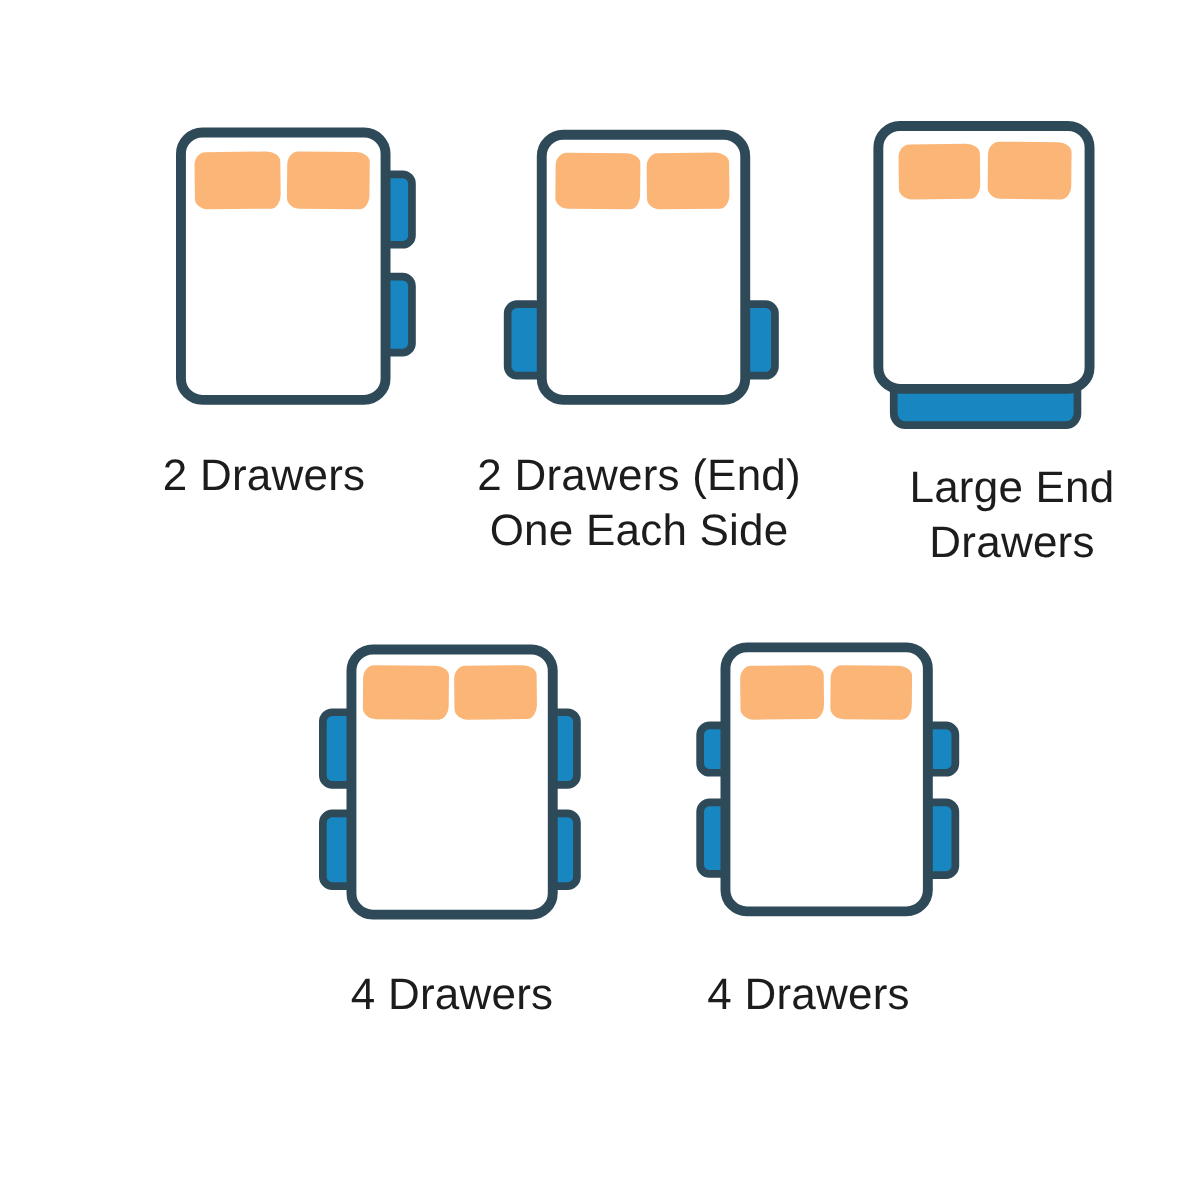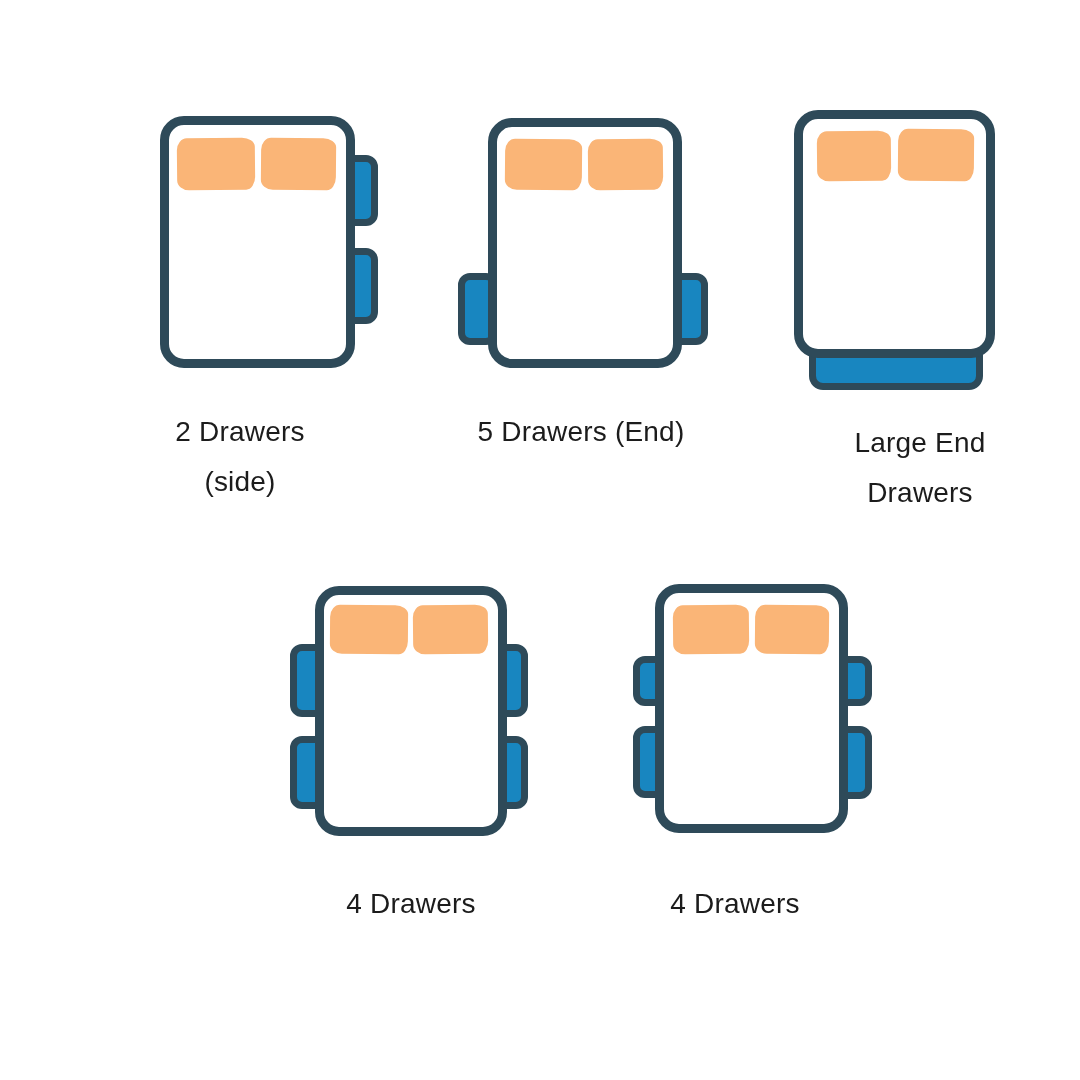--- a/index.html
+++ b/index.html
@@ -38,21 +38,21 @@
     background: var(--drawer-fill, #1886c0);
     border: 7px solid var(--outline, #2e4a59);
     border-radius: 12px;
     z-index: 1;
     box-sizing: border-box;
   }
   .label {
     position: absolute;
     text-align: center;
     color: var(--text-color, #1c1c1c);
-    font-size: 28px;
+    font-size: 40px;
     line-height: 50px;
     font-weight: 500;
     letter-spacing: 0.2px;
     z-index: 4;
   }
   .label .line { display: block; white-space: nowrap; }
 
   
   .f1-bed      { left: 120px; top: 100px; width: 195px; height: 252px; }
   .f1-pillow-l { left: 137px; top: 122px; width: 78px;  height: 52px; }
@@ -103,32 +103,32 @@
 <div class="canvas">
 
   <figure class="figure">
     <div class="drawer f1-drawer-1"></div>
     <div class="drawer f1-drawer-2"></div>
     <div class="bed f1-bed"></div>
     <div class="pillow tilt-a f1-pillow-l"></div>
     <div class="pillow tilt-b f1-pillow-r"></div>
     <figcaption class="label f1-label">
       <span class="line">2 Drawers</span>
-      <span class="line">(side)</span>
     </figcaption>
   </figure>
 
   <figure class="figure">
     <div class="drawer f2-drawer-l"></div>
     <div class="drawer f2-drawer-r"></div>
     <div class="bed f2-bed"></div>
     <div class="pillow tilt-b f2-pillow-l"></div>
     <div class="pillow tilt-a f2-pillow-r"></div>
     <figcaption class="label f2-label">
-      <span class="line">5 Drawers (End)</span>
+      <span class="line">2 Drawers (End)</span>
+      <span class="line">One Each Side</span>
     </figcaption>
   </figure>
 
   <figure class="figure">
     <div class="drawer f3-drawer-end"></div>
     <div class="bed f3-bed"></div>
     <div class="pillow tilt-a f3-pillow-l"></div>
     <div class="pillow tilt-b f3-pillow-r"></div>
     <figcaption class="label f3-label">
       <span class="line">Large End</span>

